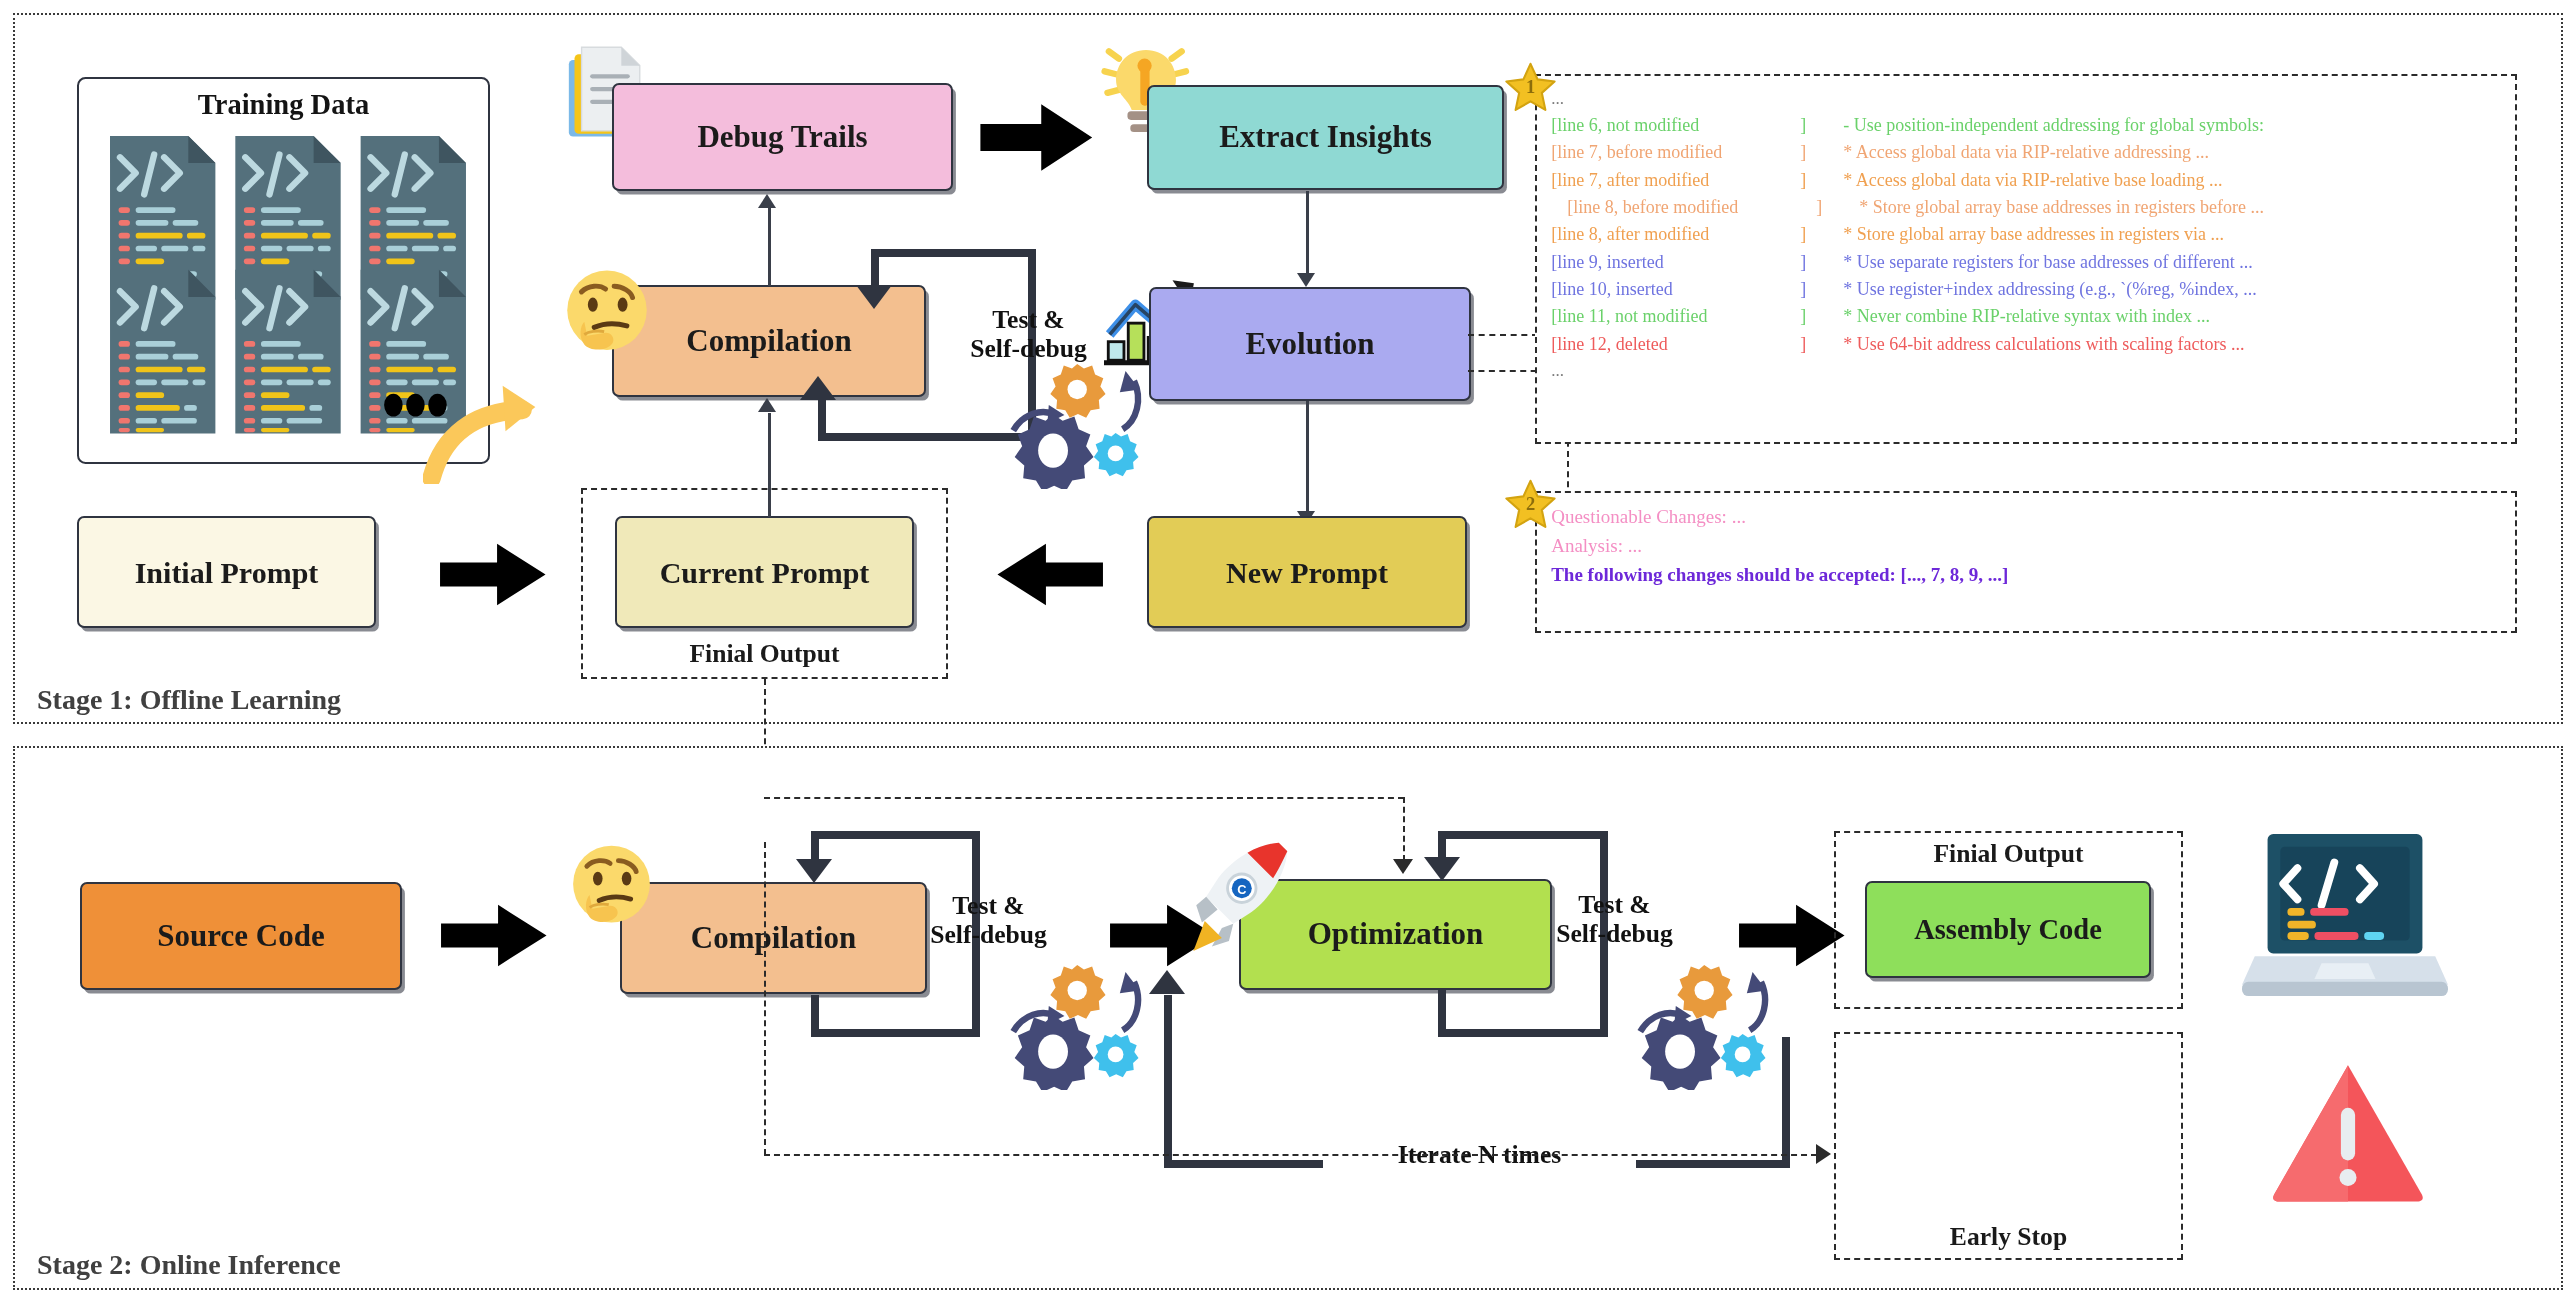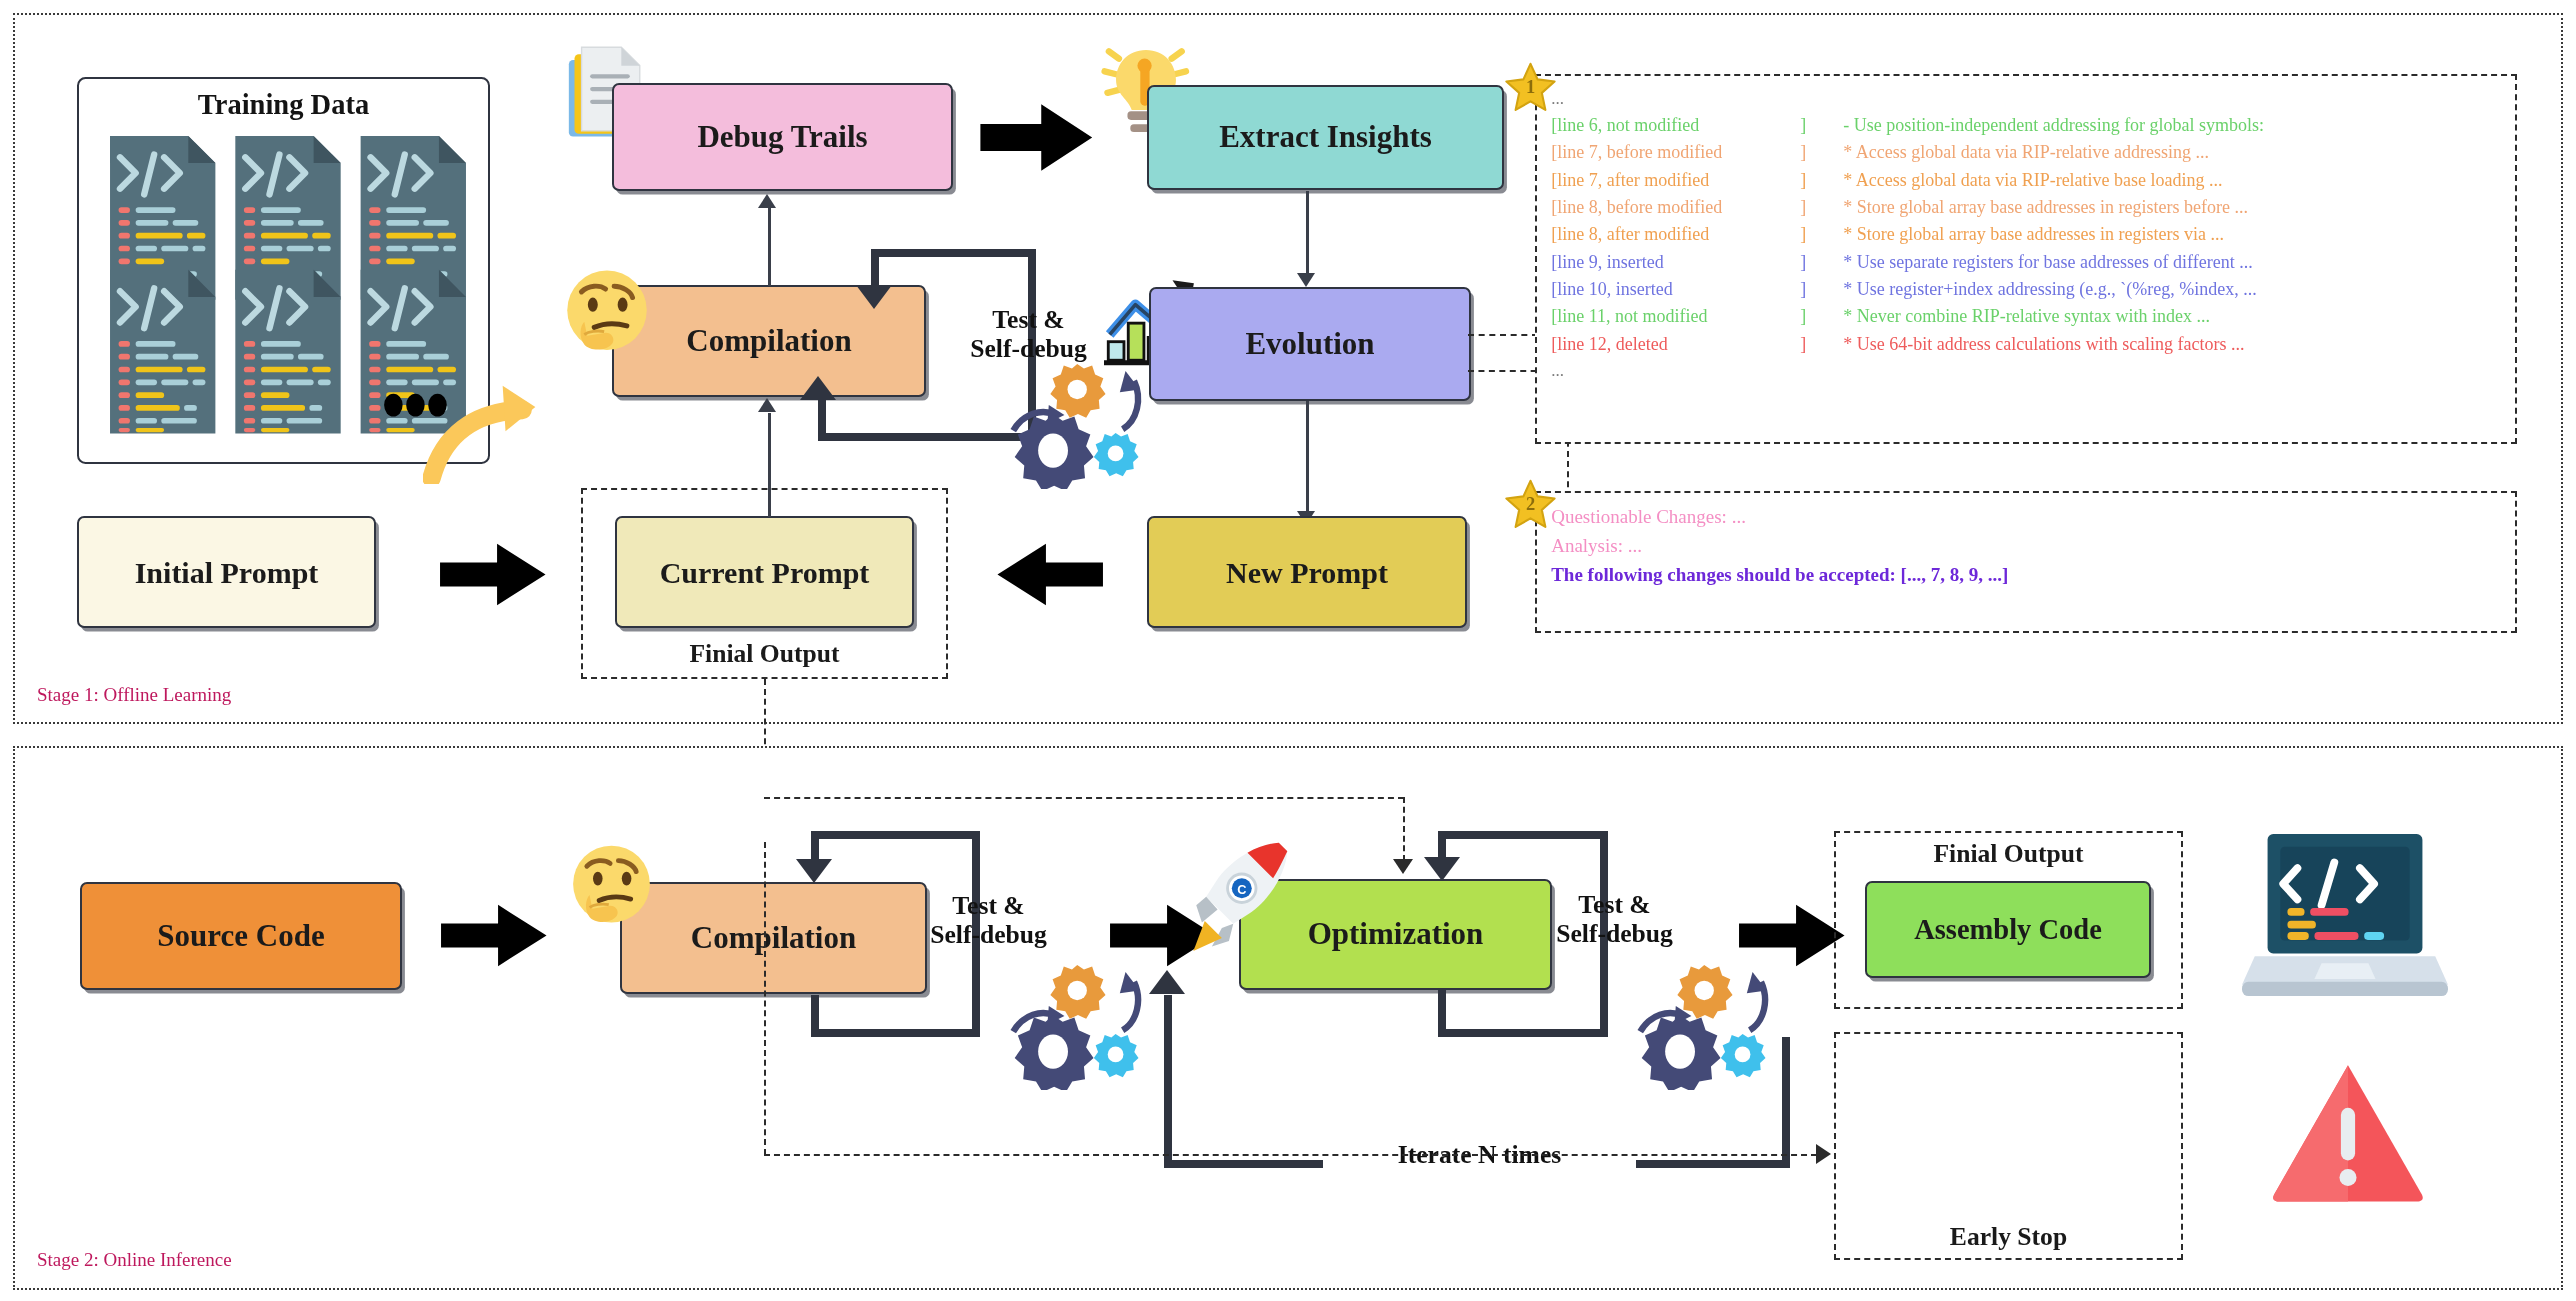--- a/index.html
+++ b/index.html
@@ -13,21 +13,21 @@
 
   
   .stage{
     position:absolute;
     border:2.8px dotted #3a3a3a;
     background:#ffffff;
   }
   #stage1{ left:12.8px; top:12.8px; width:2550px; height:711px; }
   #stage2{ left:12.8px; top:746px; width:2550px; height:544px; }
   .stage-label{
-    position:absolute; font-weight:normal; font-size:19px; color:#be185d;
+    position:absolute; font-weight:bold; font-size:28px; color:#404040;
     white-space:nowrap;
   }
 
   
   .box{
     position:absolute;
     border:2.8px solid #2f3440;
     border-radius:7.1px;
     display:flex; align-items:center; justify-content:center;
     font-weight:bold; color:#1b1b1b; text-align:center;
@@ -306,21 +306,21 @@
           <span class="tag" style="display: inline-block; width: 249px;">[line 7, before modified</span>
           <span style="display: inline-block; width: 43px;">]</span>
           <span class="txt">* Access global data via RIP-relative addressing ...</span>
         </div>
         <div class="row" style="color: rgb(240, 160, 80);">
           <span class="tag" style="display: inline-block; width: 249px;">[line 7, after modified</span>
           <span style="display: inline-block; width: 43px;">]</span>
           <span class="txt">* Access global data via RIP-relative base loading ...</span>
         </div>
         <div class="row" style="color: rgb(240, 165, 115);">
-          <span class="tag" style="display: inline-block; width: 249px;">[line 8, before modified</span>
+          <span class="tag" style="display: inline-block; width: 249px; margin-left: 16px;">[line 8, before modified</span>
           <span style="display: inline-block; width: 43px;">]</span>
           <span class="txt">* Store global array base addresses in registers before ...</span>
         </div>
         <div class="row" style="color: rgb(240, 160, 80);">
           <span class="tag" style="display: inline-block; width: 249px;">[line 8, after modified</span>
           <span style="display: inline-block; width: 43px;">]</span>
           <span class="txt">* Store global array base addresses in registers via ...</span>
         </div>
         <div class="row" style="color: rgb(111, 116, 224);">
           <span class="tag" style="display: inline-block; width: 249px;">[line 9, inserted</span>

